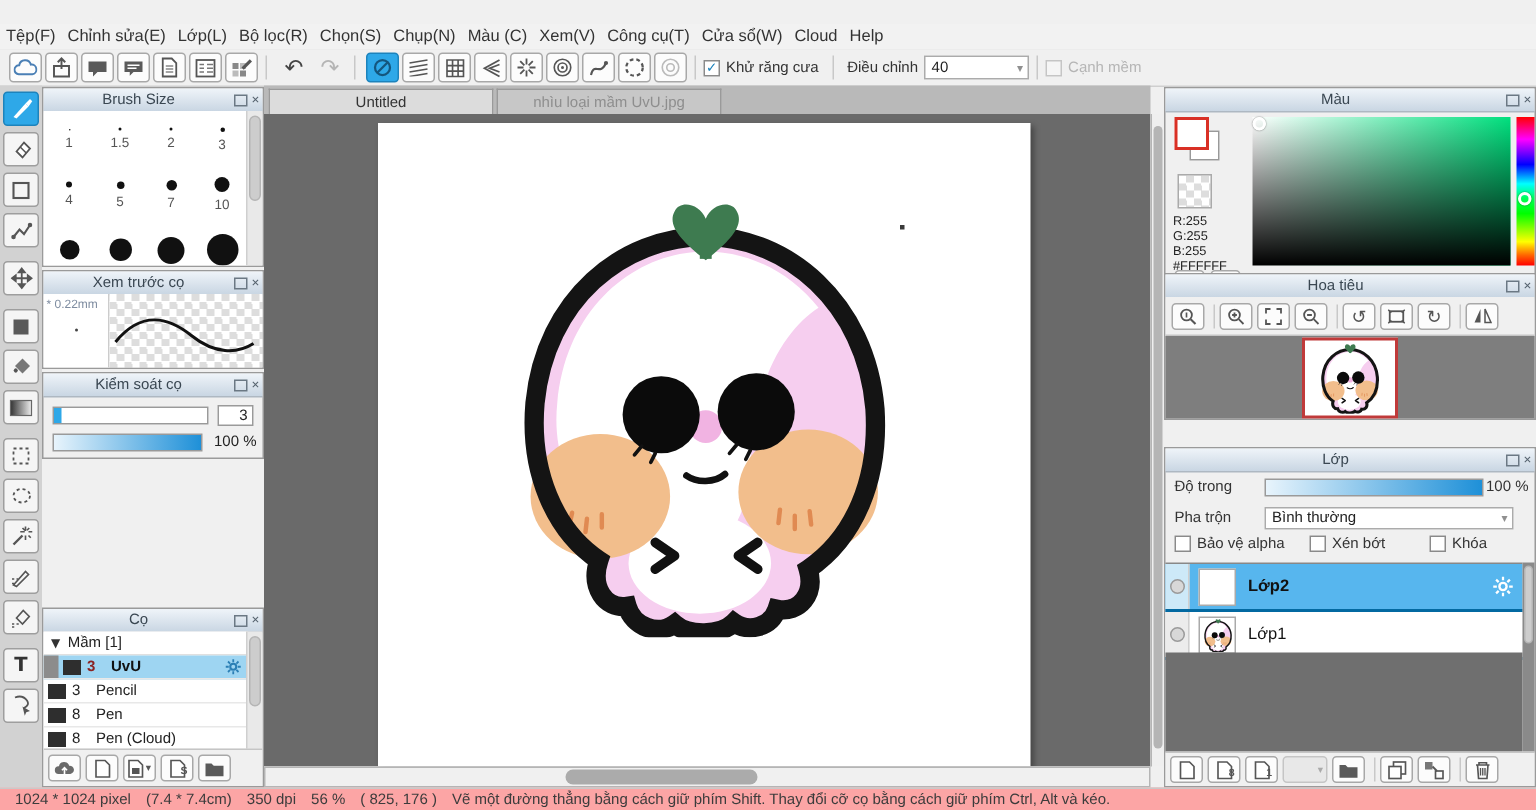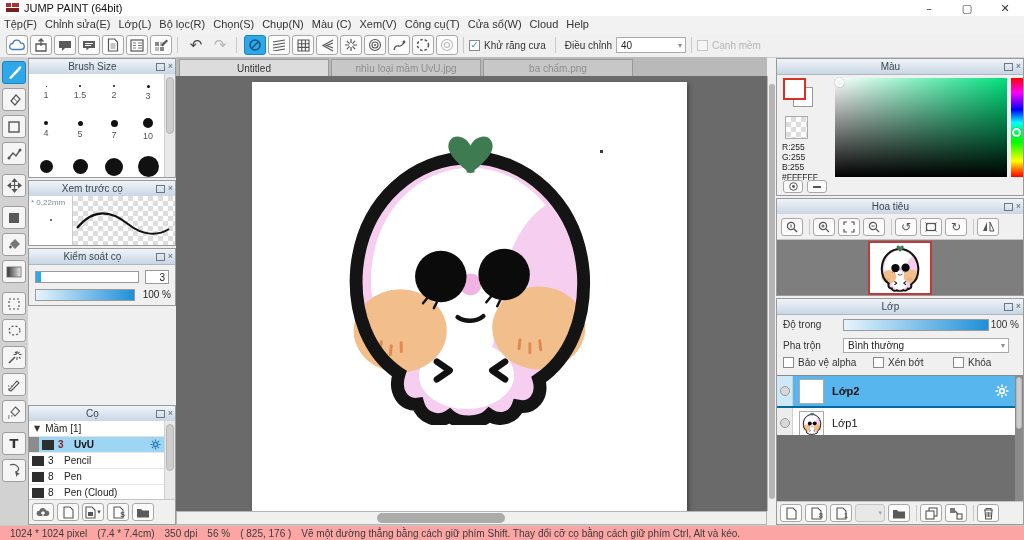--- a/index.html
+++ b/index.html
@@ -180,33 +180,20 @@
       </g>
       <path d="M146 30 C90 30 38 72 31 142 C27 188 44 228 74 248 C68 266 78 281 93 279 C97 293 114 299 125 291 C134 299 156 299 165 290 C175 297 190 293 194 281 C209 284 220 271 215 254 C246 233 263 194 260 146 C254 74 200 30 146 30 Z" fill="none" stroke="#141414" stroke-width="13"></path>
       <rect x="142" y="36" width="8" height="9" fill="#3E7B50"></rect>
       <path d="M146 46 C134 36 119 24 125 13 C129 5 142 8 146 18 C150 8 163 5 167 13 C173 24 158 36 146 46 Z" fill="#3E7B50"></path>
     </symbol>
   </defs>
 </svg>
 
 <div class="app">
 
-  <div class="abs titlebar">
-    <span class="app-logo">
-      <i style="left:0;top:0;width:5px;height:4px"></i>
-      <i style="left:6px;top:0;width:7px;height:4px"></i>
-      <i style="left:0;top:5px;width:13px;height:4px;background:#7A1F1F"></i>
-    </span>
-    <span class="title-text">JUMP PAINT (64bit)</span>
-    <span class="win-btns">
-      <span class="win-btn">–</span>
-      <span class="win-btn">▢</span>
-      <span class="win-btn">✕</span>
-    </span>
-  </div>
 
   <div class="abs menubar">
     <span class="menu-item">Tệp(F)</span>
     <span class="menu-item">Chỉnh sửa(E)</span>
     <span class="menu-item">Lớp(L)</span>
     <span class="menu-item">Bộ lọc(R)</span>
     <span class="menu-item">Chọn(S)</span>
     <span class="menu-item">Chụp(N)</span>
     <span class="menu-item">Màu (C)</span>
     <span class="menu-item">Xem(V)</span>
@@ -590,21 +577,20 @@
             <path d="M1 2 h4 l1.5 1.5 H13 v7 H1 z" fill="#5A5A5A"></path>
           </svg>
         </span>
     </div>
   </div>
 
   <div class="abs tabbar">
     <span style="width:3px"></span>
     <span class="tab active">Untitled</span>
     <span class="tab inactive">nhìu loại mầm UvU.jpg</span>
-    <span class="tab inactive">ba chấm.png</span>
   </div>
 
   <div class="abs viewport">
     <div class="canvas-white">
       <svg width="287" height="297" viewBox="0 0 290 300" style="position:absolute;left:74px;top:46px">
           <use href="#char-symbol"></use>
         </svg>
     </div>
     <div style="position:absolute;left:424px;top:74px;width:3px;height:3px;background:#3A3A3A"></div>
   </div>
@@ -644,21 +630,21 @@
         </div>
       <div class="sv-square">
         <span class="ring" style="left:0px;top:0px"></span>
       </div>
       <div class="huebar">
         <span class="ring" style="left:1px;top:50px"></span>
       </div>
     </div>
   </div>
 
-  <div class="panel" style="left:776px;top:198px;width:248px;height:98px">
+  <div class="panel" style="left:776px;top:182px;width:248px;height:98px">
     <div class="phead">
       <span class="pt">Hoa tiêu</span>
       <span class="ph-ic">
           <span class="popout"></span>
           <span class="closex">×</span>
         </span>
     </div>
     <div class="nav-toolbar">
       <span class="mini-btn">
           <svg class="ic" width="12" height="12" viewBox="0 0 12 12">

